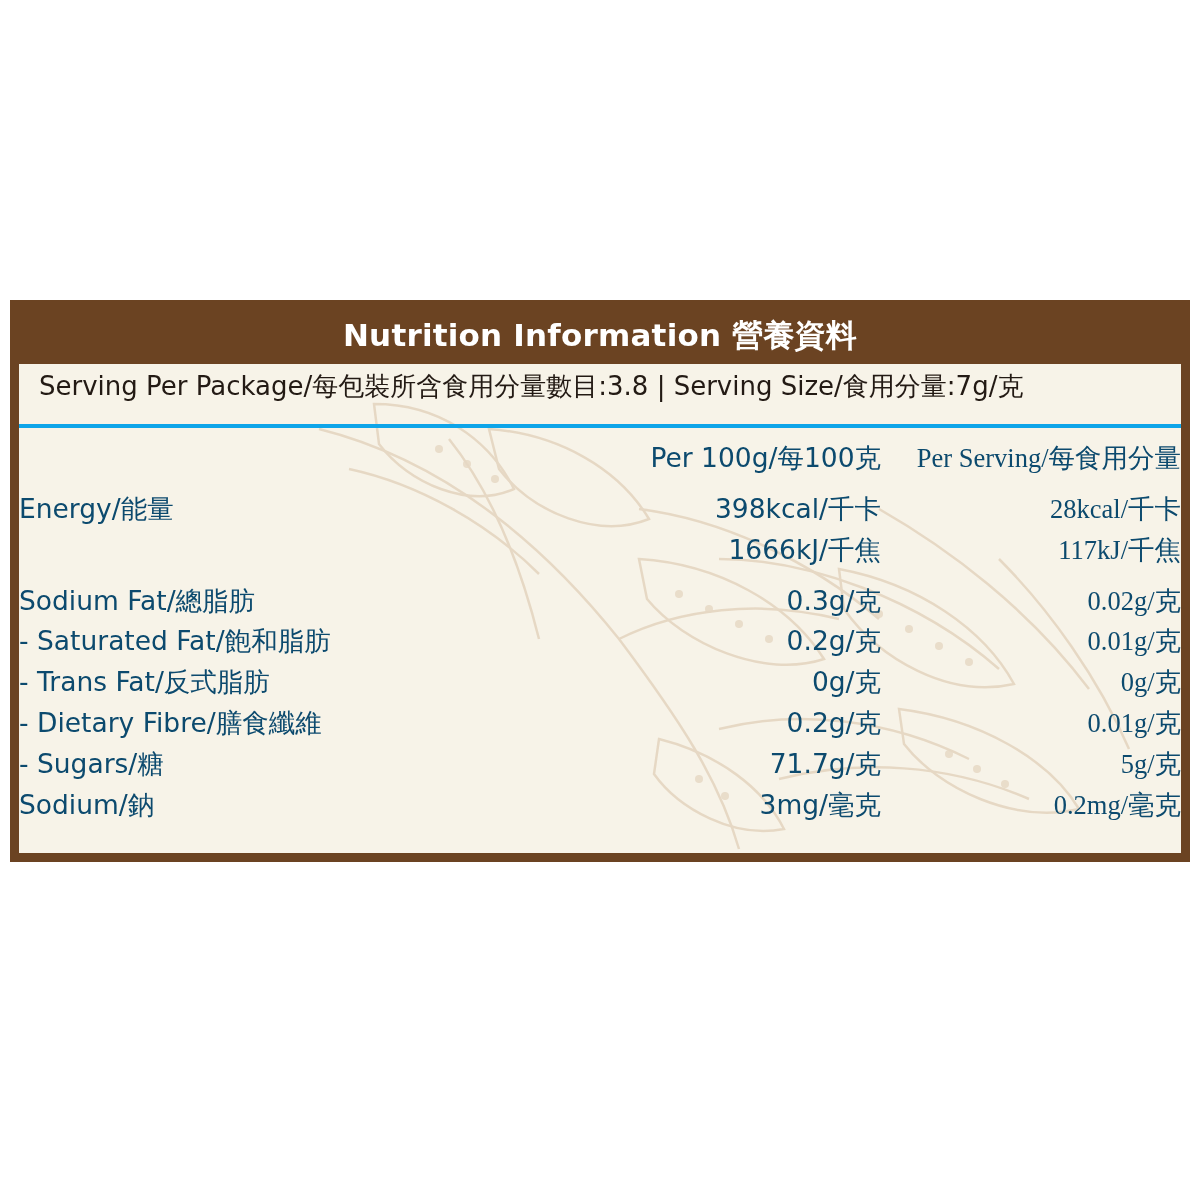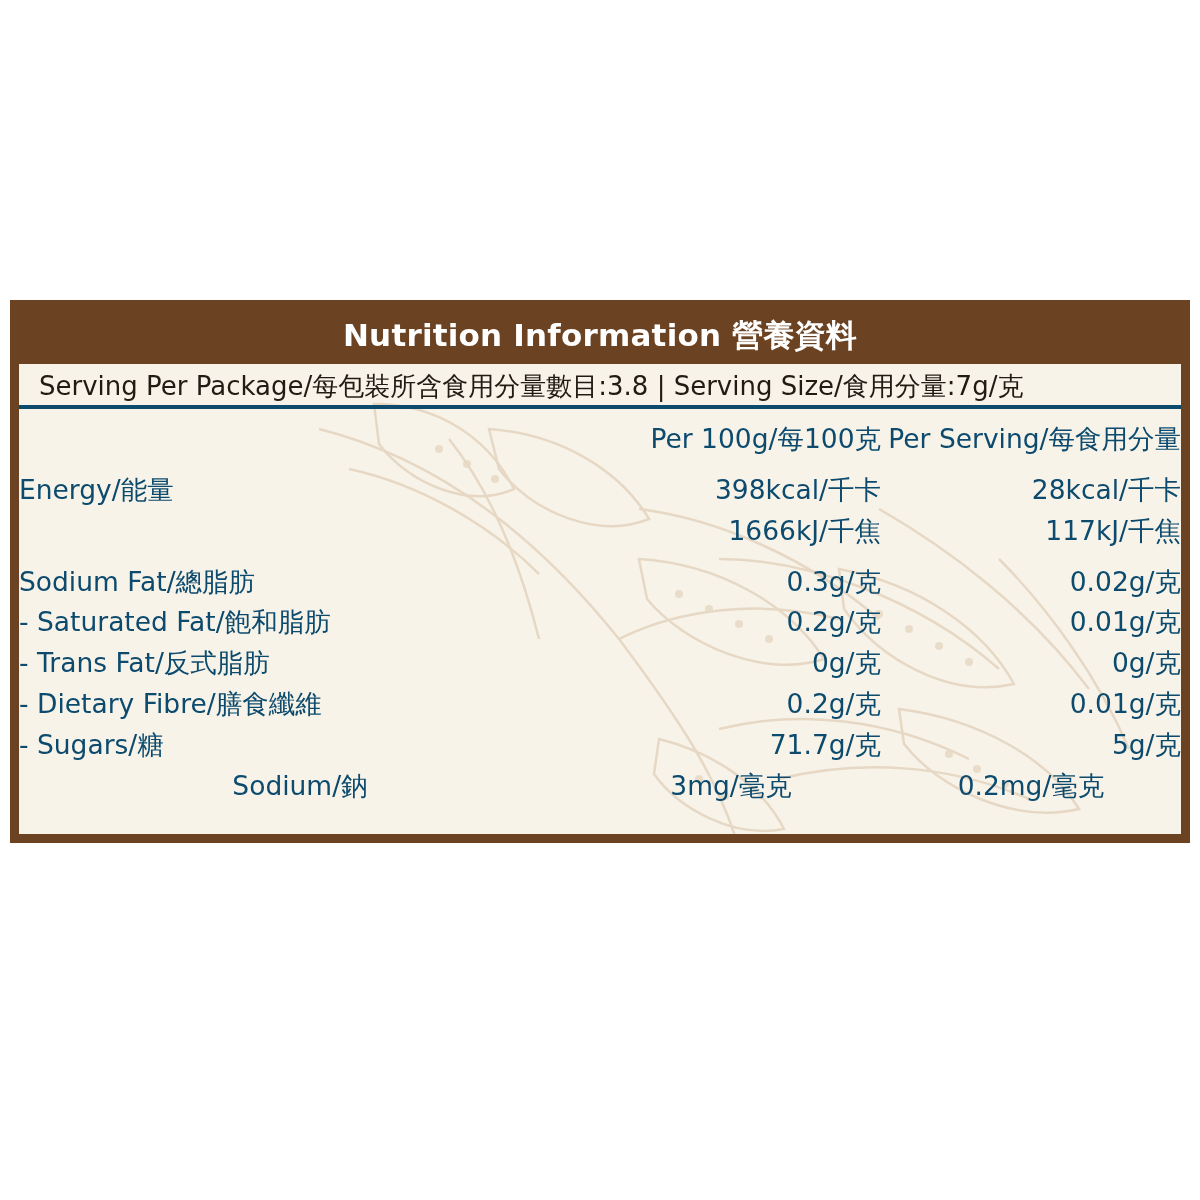--- a/index.html
+++ b/index.html
@@ -51,22 +51,22 @@
     color: #ffffff;
     text-align: center;
     font-weight: bold;
     font-size: 31px;
     letter-spacing: 0.2px;
     padding: 9px 0 12px 0;
     line-height: 1.1;
   }
 
   .serving-bar {
-    border-bottom: 4px solid #0c4a6e;
-    padding: 7px 20px 3px 20px;
+    border-bottom: 4px solid #0ea5e9;
+    padding: 7px 20px 22px 20px;
     font-size: 26px;
     color: #231a14;
     white-space: nowrap;
     line-height: 1.2;
   }
 
   table.nutrition {
     width: 100%;
     border-collapse: collapse;
     font-size: 26.5px;
@@ -92,38 +92,38 @@
     white-space: nowrap;
     width: 300px;
     padding-right: 12px;
   }
 
   td.colserv {
     text-align: right;
     white-space: nowrap;
     width: 300px;
     padding-right: 18px;
+    font-family: Liberation Serif, serif;
   }
 
   tr.head td {
     padding-top: 10px;
     padding-bottom: 2px;
   }
 
   tr.spacer-top td {
     padding-top: 8px;
   }
 
   tr.energy-second td {
     padding-bottom: 10px;
   }
 
   tr.last td {
     padding-bottom: 28px;
-    text-align: center;
   }
 </style>
 </head>
 <body>
 
 <div class="page">
 
   <div class="panel">
 
     <svg class="watermark" viewBox="0 0 1162 570" preserveAspectRatio="none">

